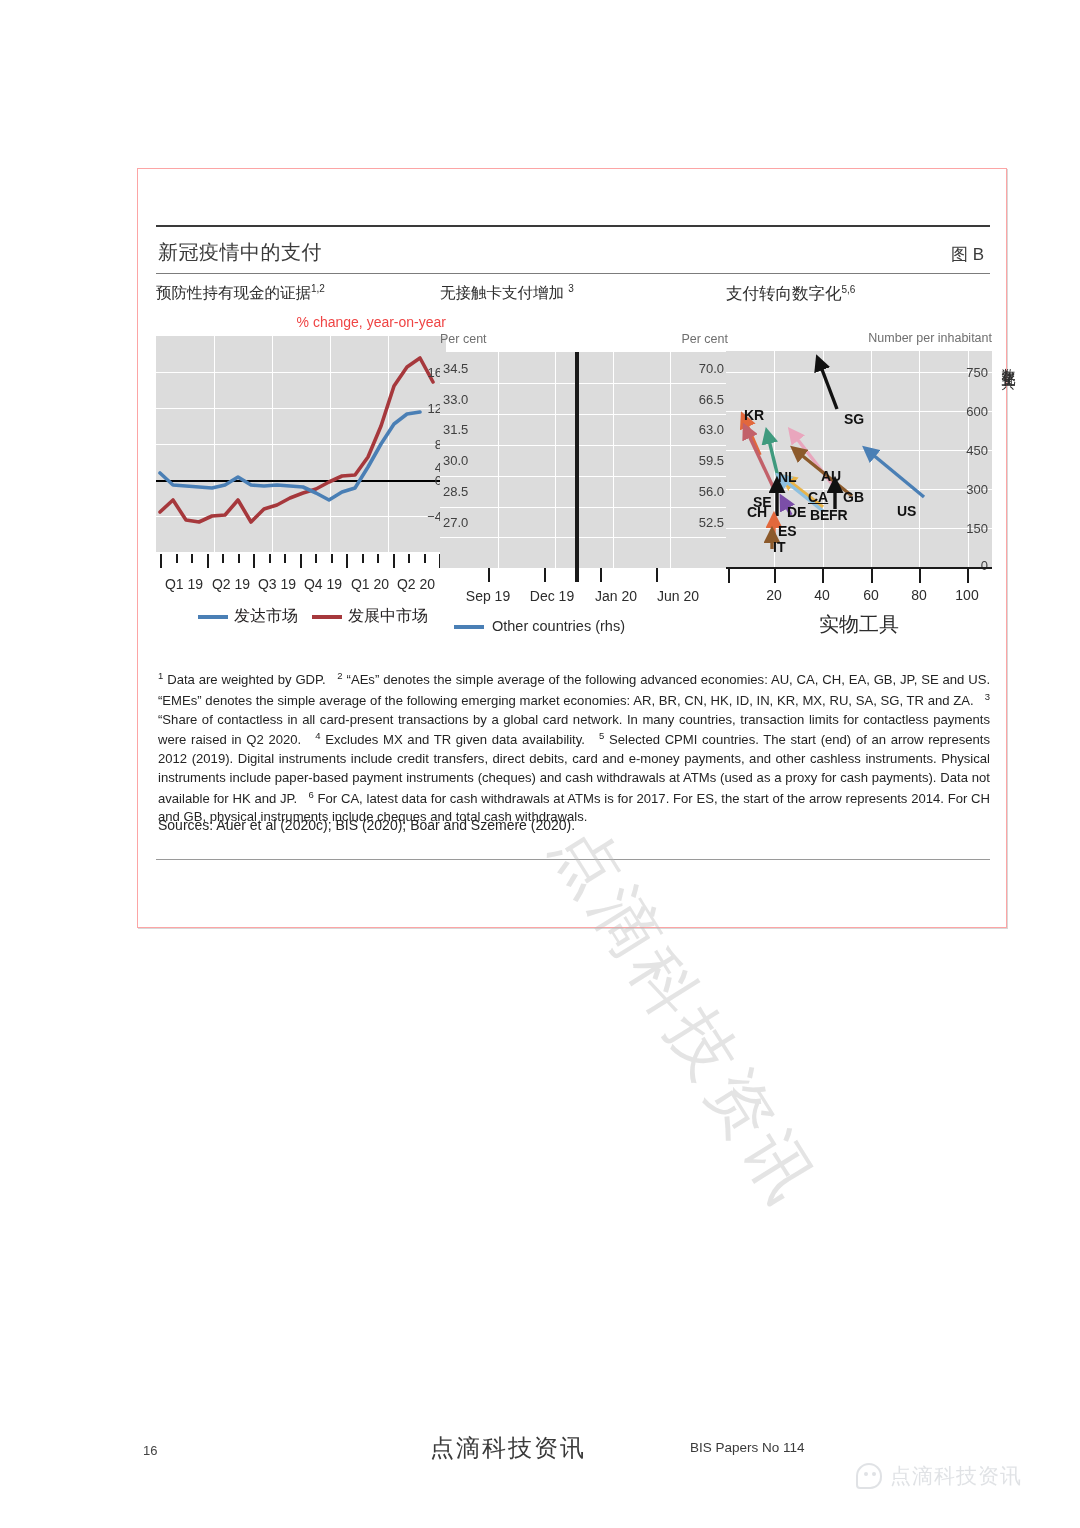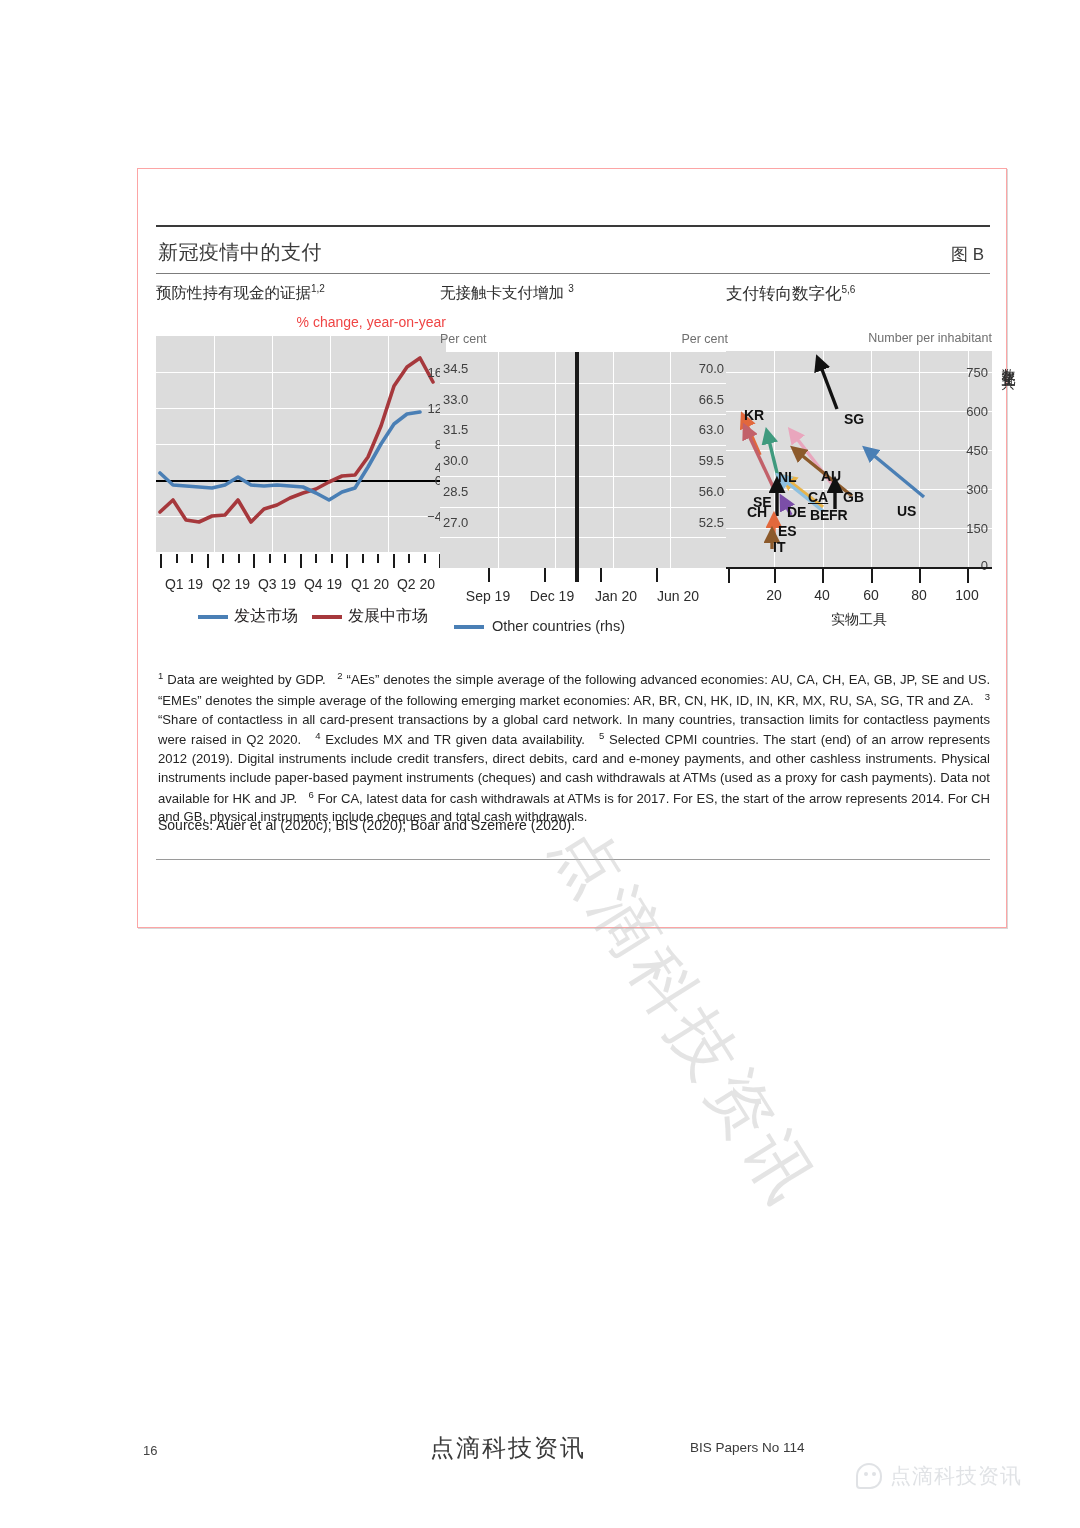--- a/index.html
+++ b/index.html
@@ -107,21 +107,21 @@
     transform:rotate(58deg); transform-origin:left top;
     letter-spacing:6px; pointer-events:none; white-space:nowrap;
     font-family:"Liberation Serif", serif;
   }
 
   
   #right-ylab{
     position:absolute; right:-26px; top:74px;
     writing-mode:vertical-rl; font-size:14px; color:#2c2c2c; letter-spacing:2px;
   }
-  #right-xlab{ text-align:center; font-size:14px; color:#2c2c2c; margin-top:4px; }
+  #right-xlab{ text-align:center; font-size:20px; color:#2c2c2c; margin-top:4px; }
 
   .arrow-label{ position:absolute; font-size:14px; font-weight:600; color:#111; white-space:nowrap; }
 </style>
 </head>
 <body>
 
 <div id="figure-box">
 
   <div class="rule-top"></div>
   <div id="fig-title">新冠疫情中的支付</div>

